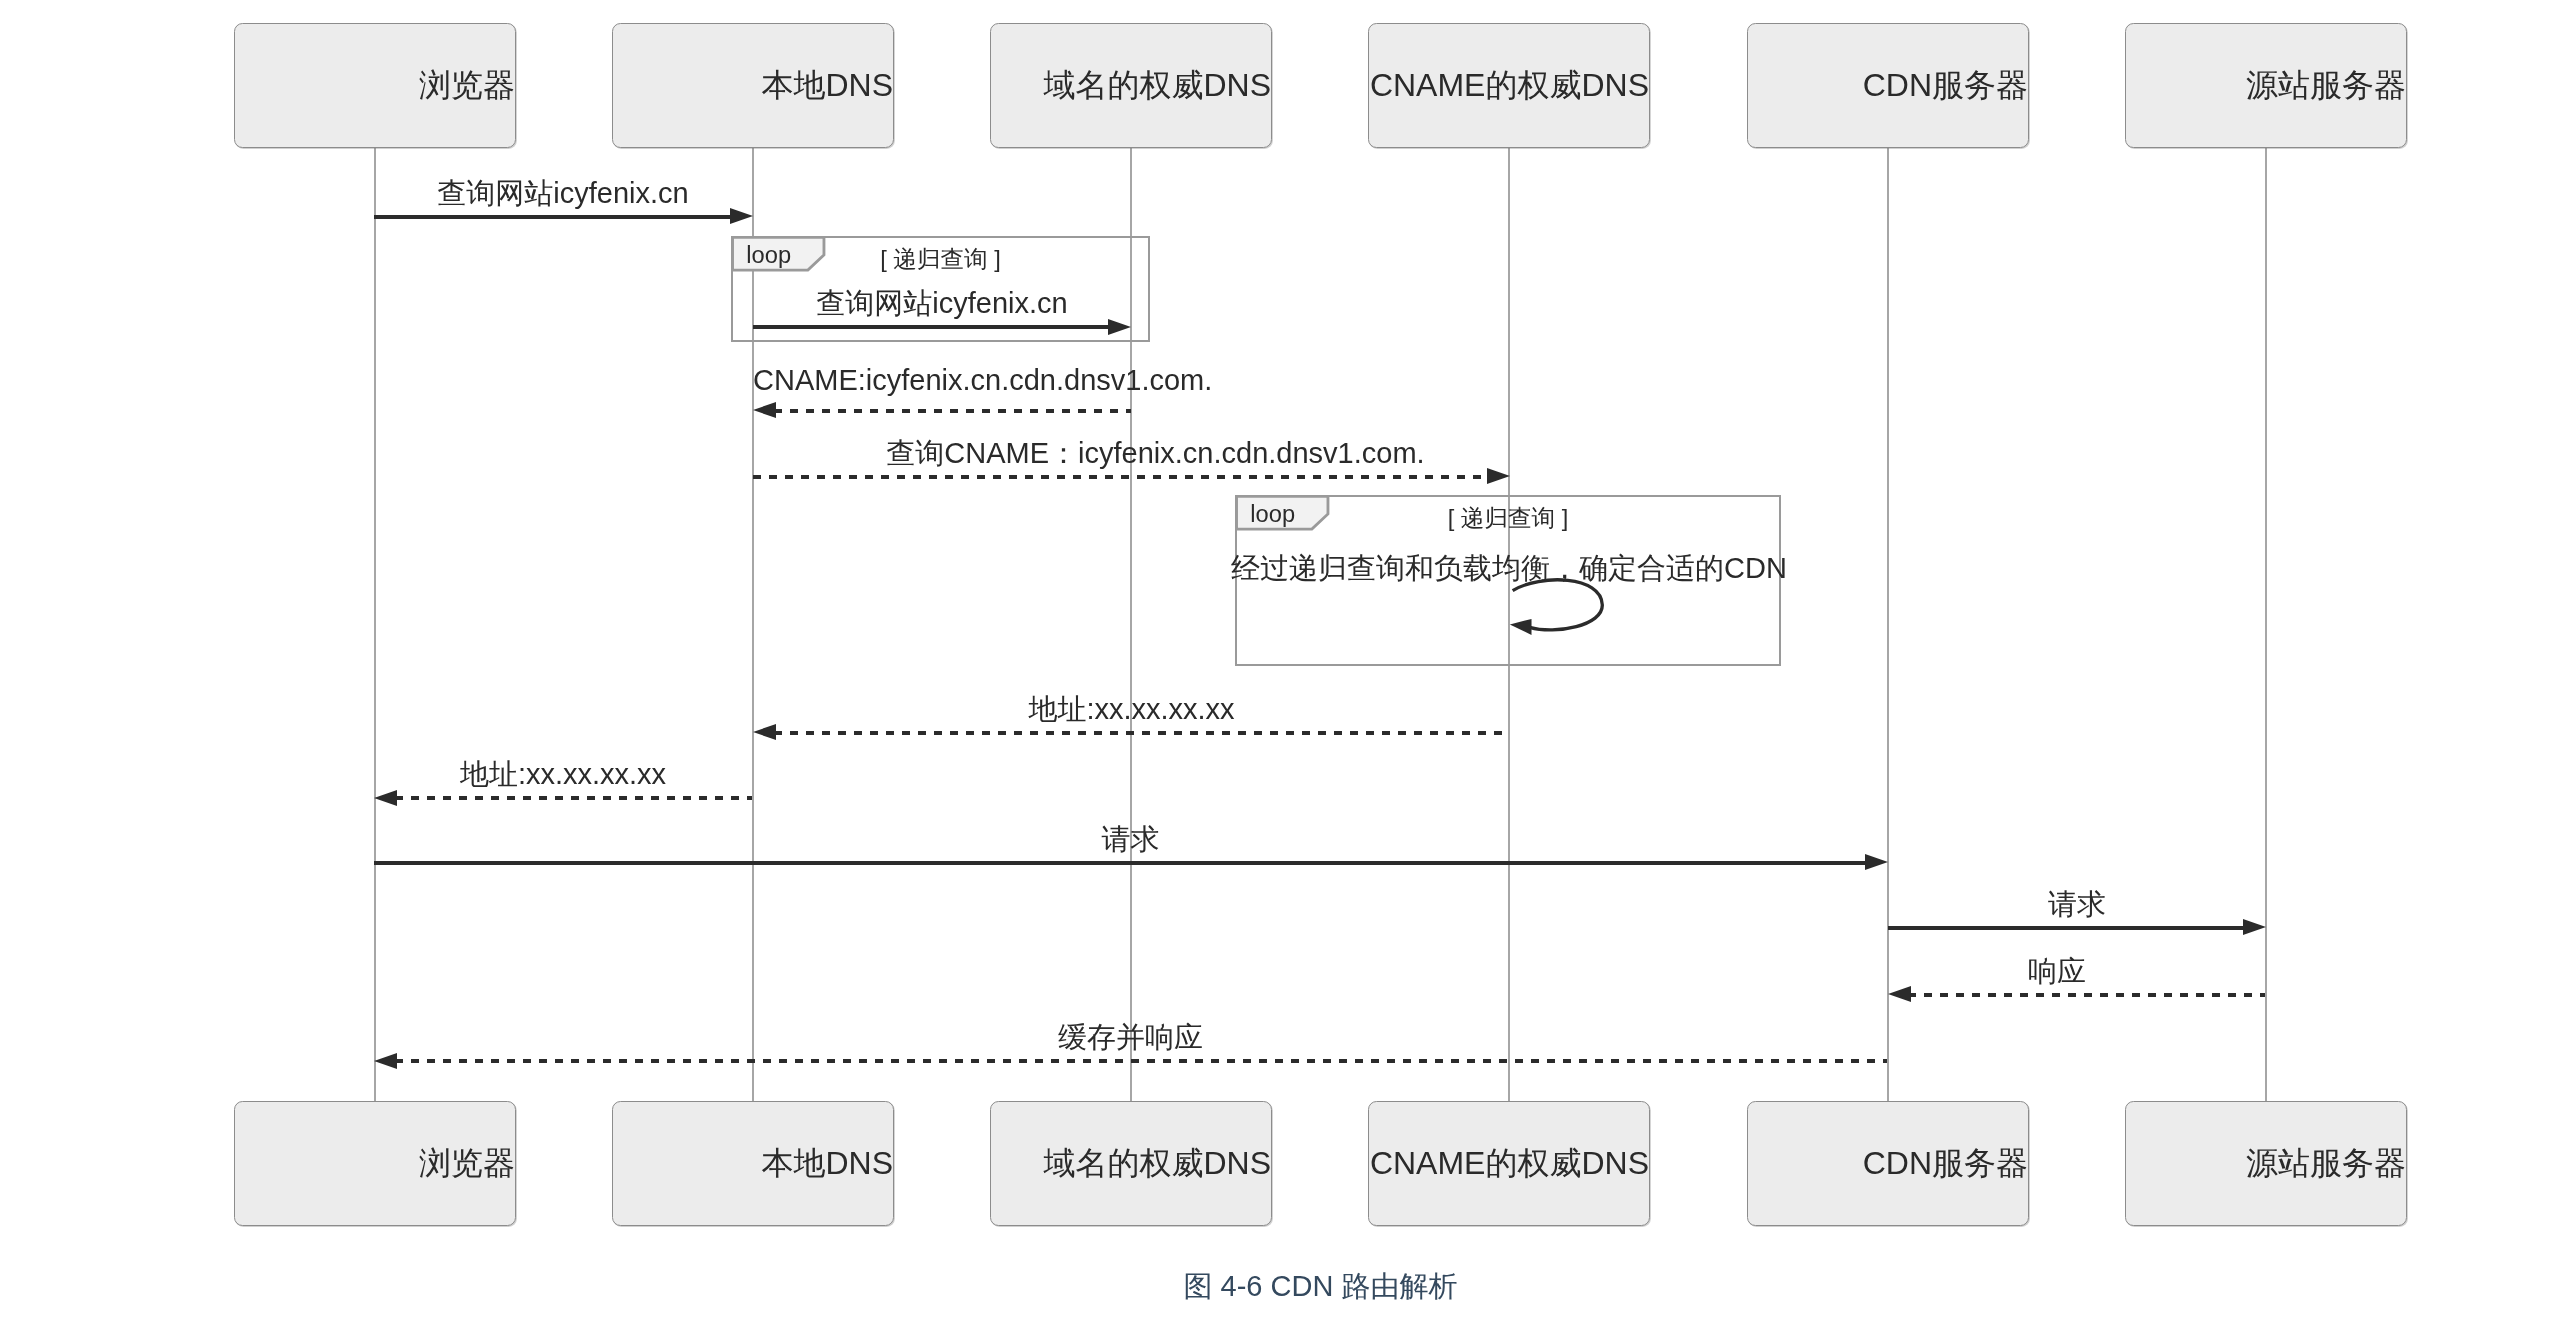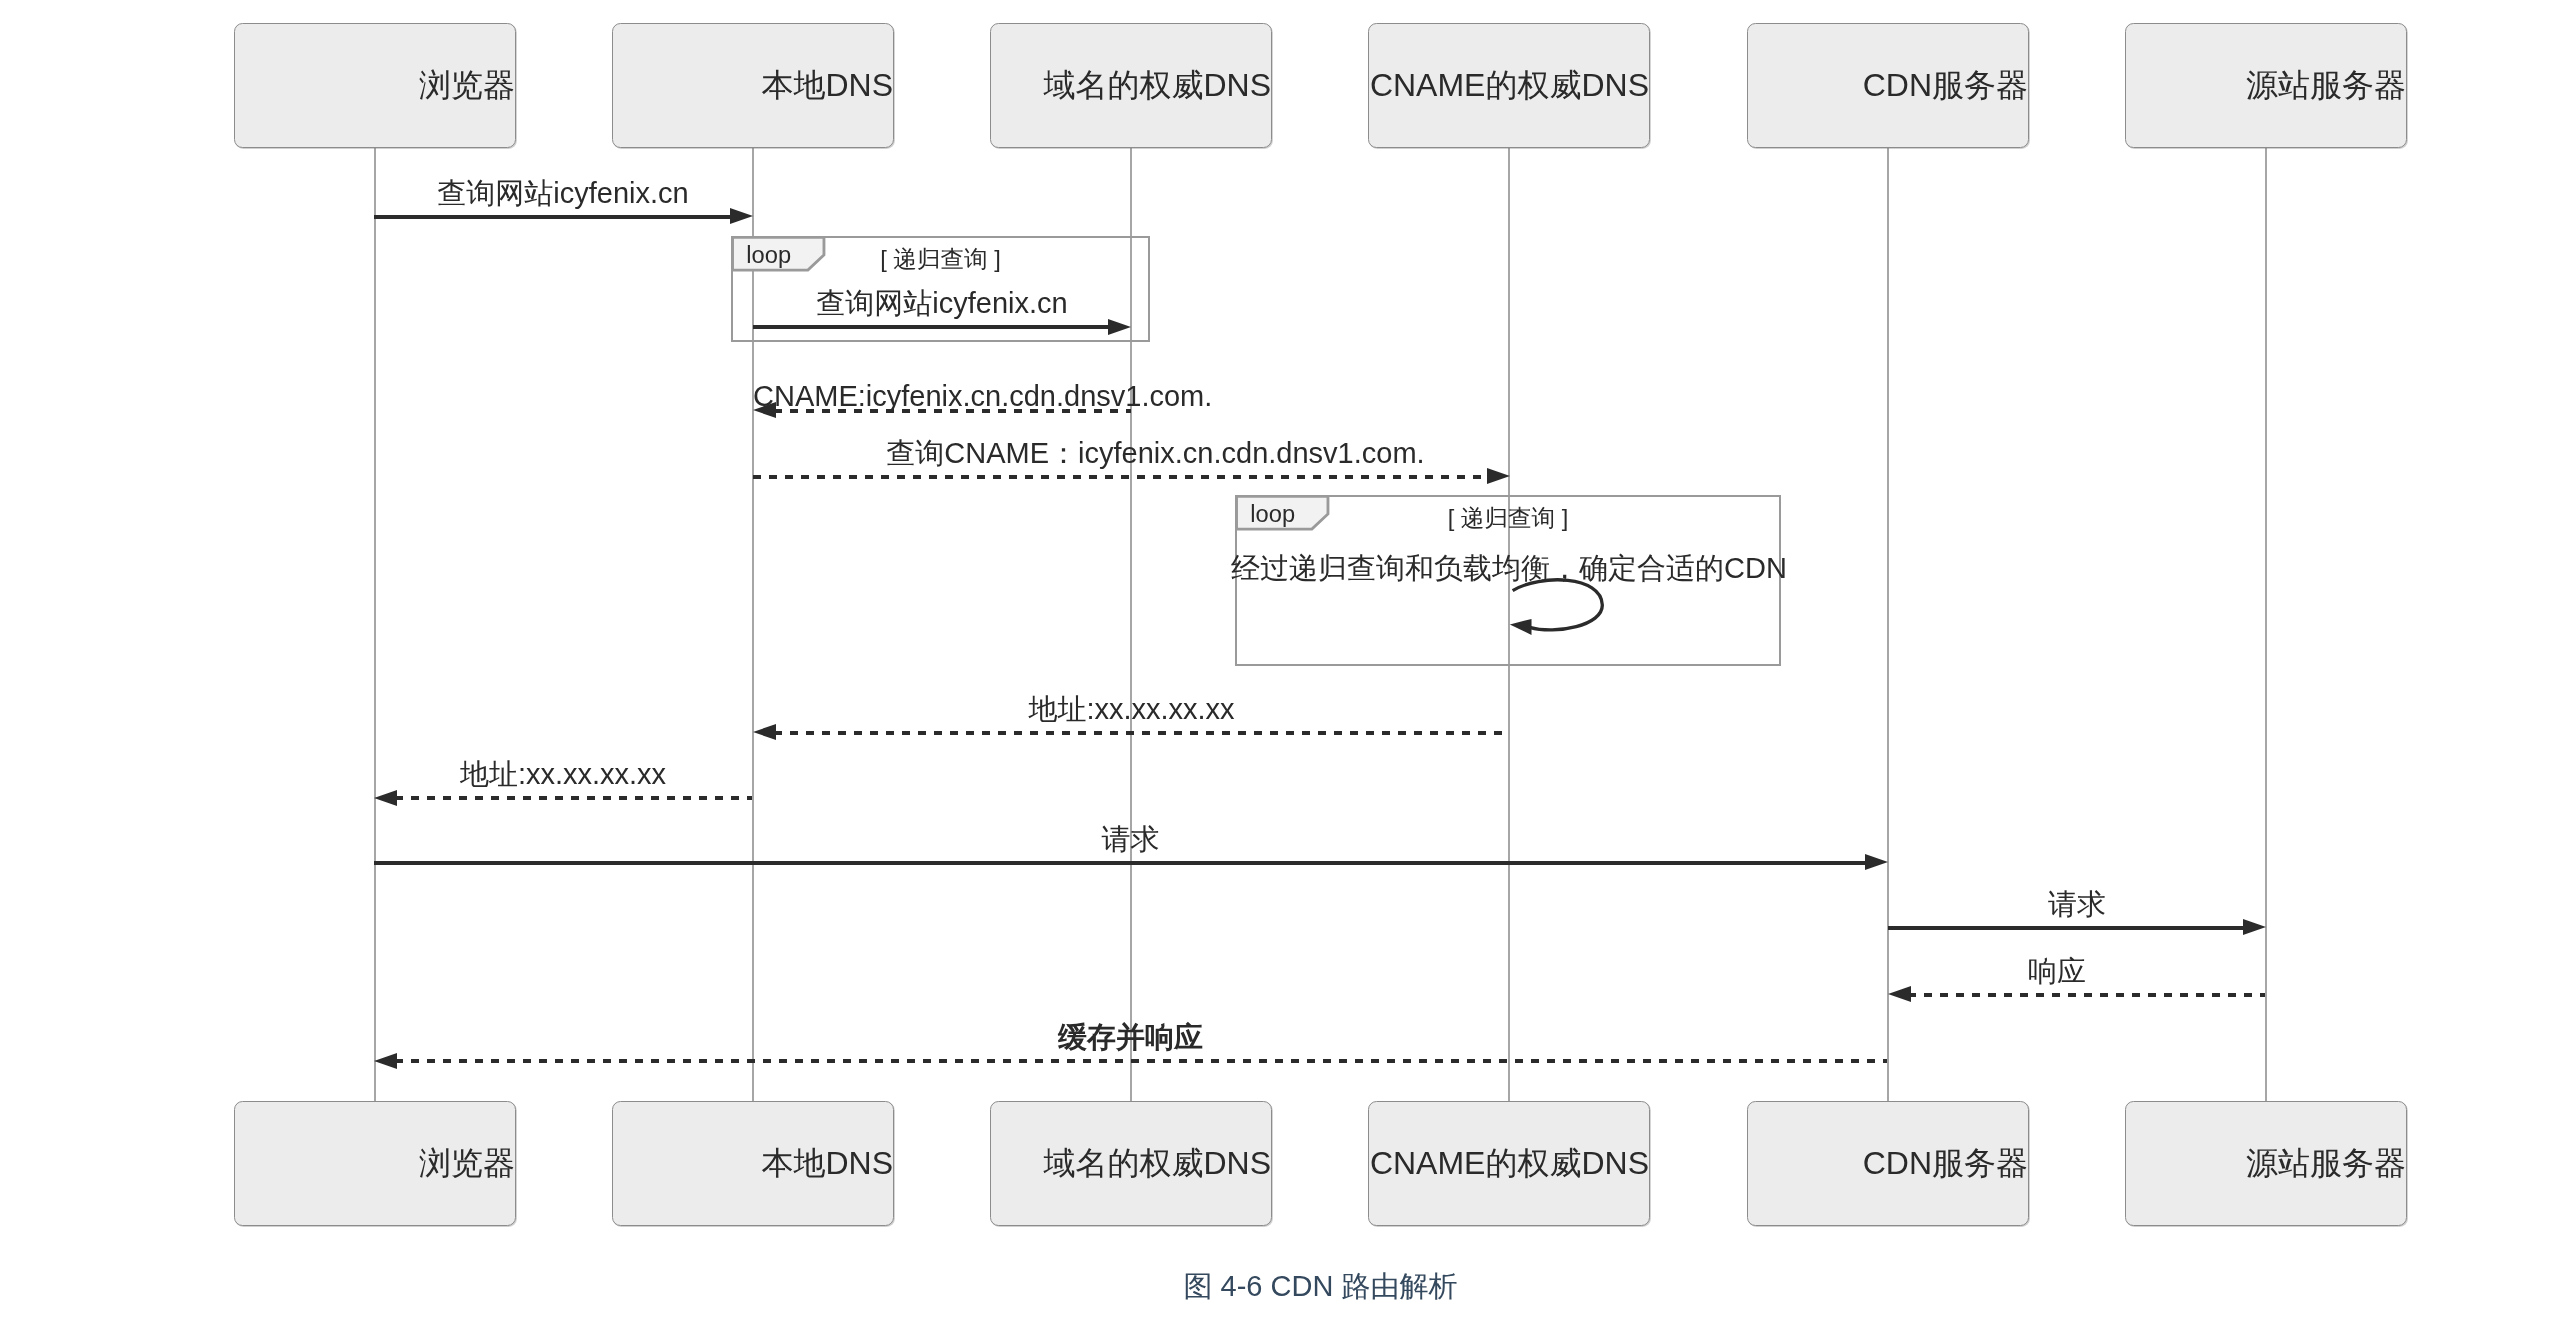--- a/index.html
+++ b/index.html
@@ -76,21 +76,21 @@
         <path d="M1.5,1.5 H98 V20 L81,36 H1.5 Z" fill="#f2f2f2" stroke="#9a9a9a" stroke-width="3"></path>
         <text x="16" y="28" font-size="25" fill="#2a2a2a">loop</text>
       </svg>
     </div>
     <div class="msg-label" style="left: 374px; top: 177px; width: 378px;">查询网站icyfenix.cn</div>
     <div class="msg-line solid" style="left: 374px; top: 215px; width: 357px;"></div>
     <div class="arrowhead right" style="left: 730px; top: 208px;"></div>
     <div class="msg-label" style="left: 753px; top: 287px; width: 378px;">查询网站icyfenix.cn</div>
     <div class="msg-line solid" style="left: 753px; top: 325px; width: 357px;"></div>
     <div class="arrowhead right" style="left: 1108px; top: 319px;"></div>
-    <div class="msg-label" style="left: 753px; top: 380px; width: 408px;">CNAME:icyfenix.cn.cdn.dnsv1.com.</div>
+    <div class="msg-label" style="left: 753px; top: 364px; width: 408px;">CNAME:icyfenix.cn.cdn.dnsv1.com.</div>
     <div class="msg-line dashed" style="left: 774px; top: 409px; width: 357px;"></div>
     <div class="arrowhead left" style="left: 753px; top: 402px;"></div>
     <div class="msg-label" style="left: 753px; top: 437px; width: 757px; margin-left: 24px;">查询CNAME：icyfenix.cn.cdn.dnsv1.com.</div>
     <div class="msg-line dashed" style="left: 753px; top: 475px; width: 736px;"></div>
     <div class="arrowhead right" style="left: 1487px; top: 468px;"></div>
     <div class="msg-label" style="left: 1178px; top: 552px; width: 662px;">经过递归查询和负载均衡，确定合适的CDN</div>
     <svg width="100" height="59" class="self-msg-svg" style="left: 1507px; top: 579px;" viewBox="0 0 106 62">
       <path d="M6,12 C36,-6 100,-4 101,27 C102,49 52,59 24,51" fill="none" stroke="#2b2b2b" stroke-width="3.5"></path>
       <polygon points="26,42 3,48 26,59" fill="#2b2b2b"></polygon>
     </svg>
@@ -102,21 +102,21 @@
     <div class="arrowhead left" style="left: 374px; top: 790px;"></div>
     <div class="msg-label" style="left: 374px; top: 823px; width: 1513px;">请求</div>
     <div class="msg-line solid" style="left: 374px; top: 861px; width: 1492px;"></div>
     <div class="arrowhead right" style="left: 1865px; top: 854px;"></div>
     <div class="msg-label" style="left: 1888px; top: 888px; width: 378px;">请求</div>
     <div class="msg-line solid" style="left: 1888px; top: 926px; width: 357px;"></div>
     <div class="arrowhead right" style="left: 2243px; top: 919px;"></div>
     <div class="msg-label" style="left: 1888px; top: 955px; width: 338px;">响应</div>
     <div class="msg-line dashed" style="left: 1908px; top: 993px; width: 357px;"></div>
     <div class="arrowhead left" style="left: 1888px; top: 986px;"></div>
-    <div class="msg-label" style="left: 374px; top: 1021px; width: 1513px; font-weight: bold;">缓存并响应</div>
+    <div class="msg-label" style="left: 374px; top: 1021px; width: 1513px;">缓存并响应</div>
     <div class="msg-line dashed" style="left: 395px; top: 1059px; width: 1492px;"></div>
     <div class="arrowhead left" style="left: 374px; top: 1053px;"></div>
     <div class="actor-box" style="left: 234px; top: 23px; width: 282px; height: 125px;">
       <span>浏览器</span>
     </div>
     <div class="actor-box" style="left: 234px; top: 1101px; width: 282px; height: 125px;">
       <span>浏览器</span>
     </div>
     <div class="actor-box" style="left: 612px; top: 23px; width: 282px; height: 125px;">
       <span>本地DNS</span>

